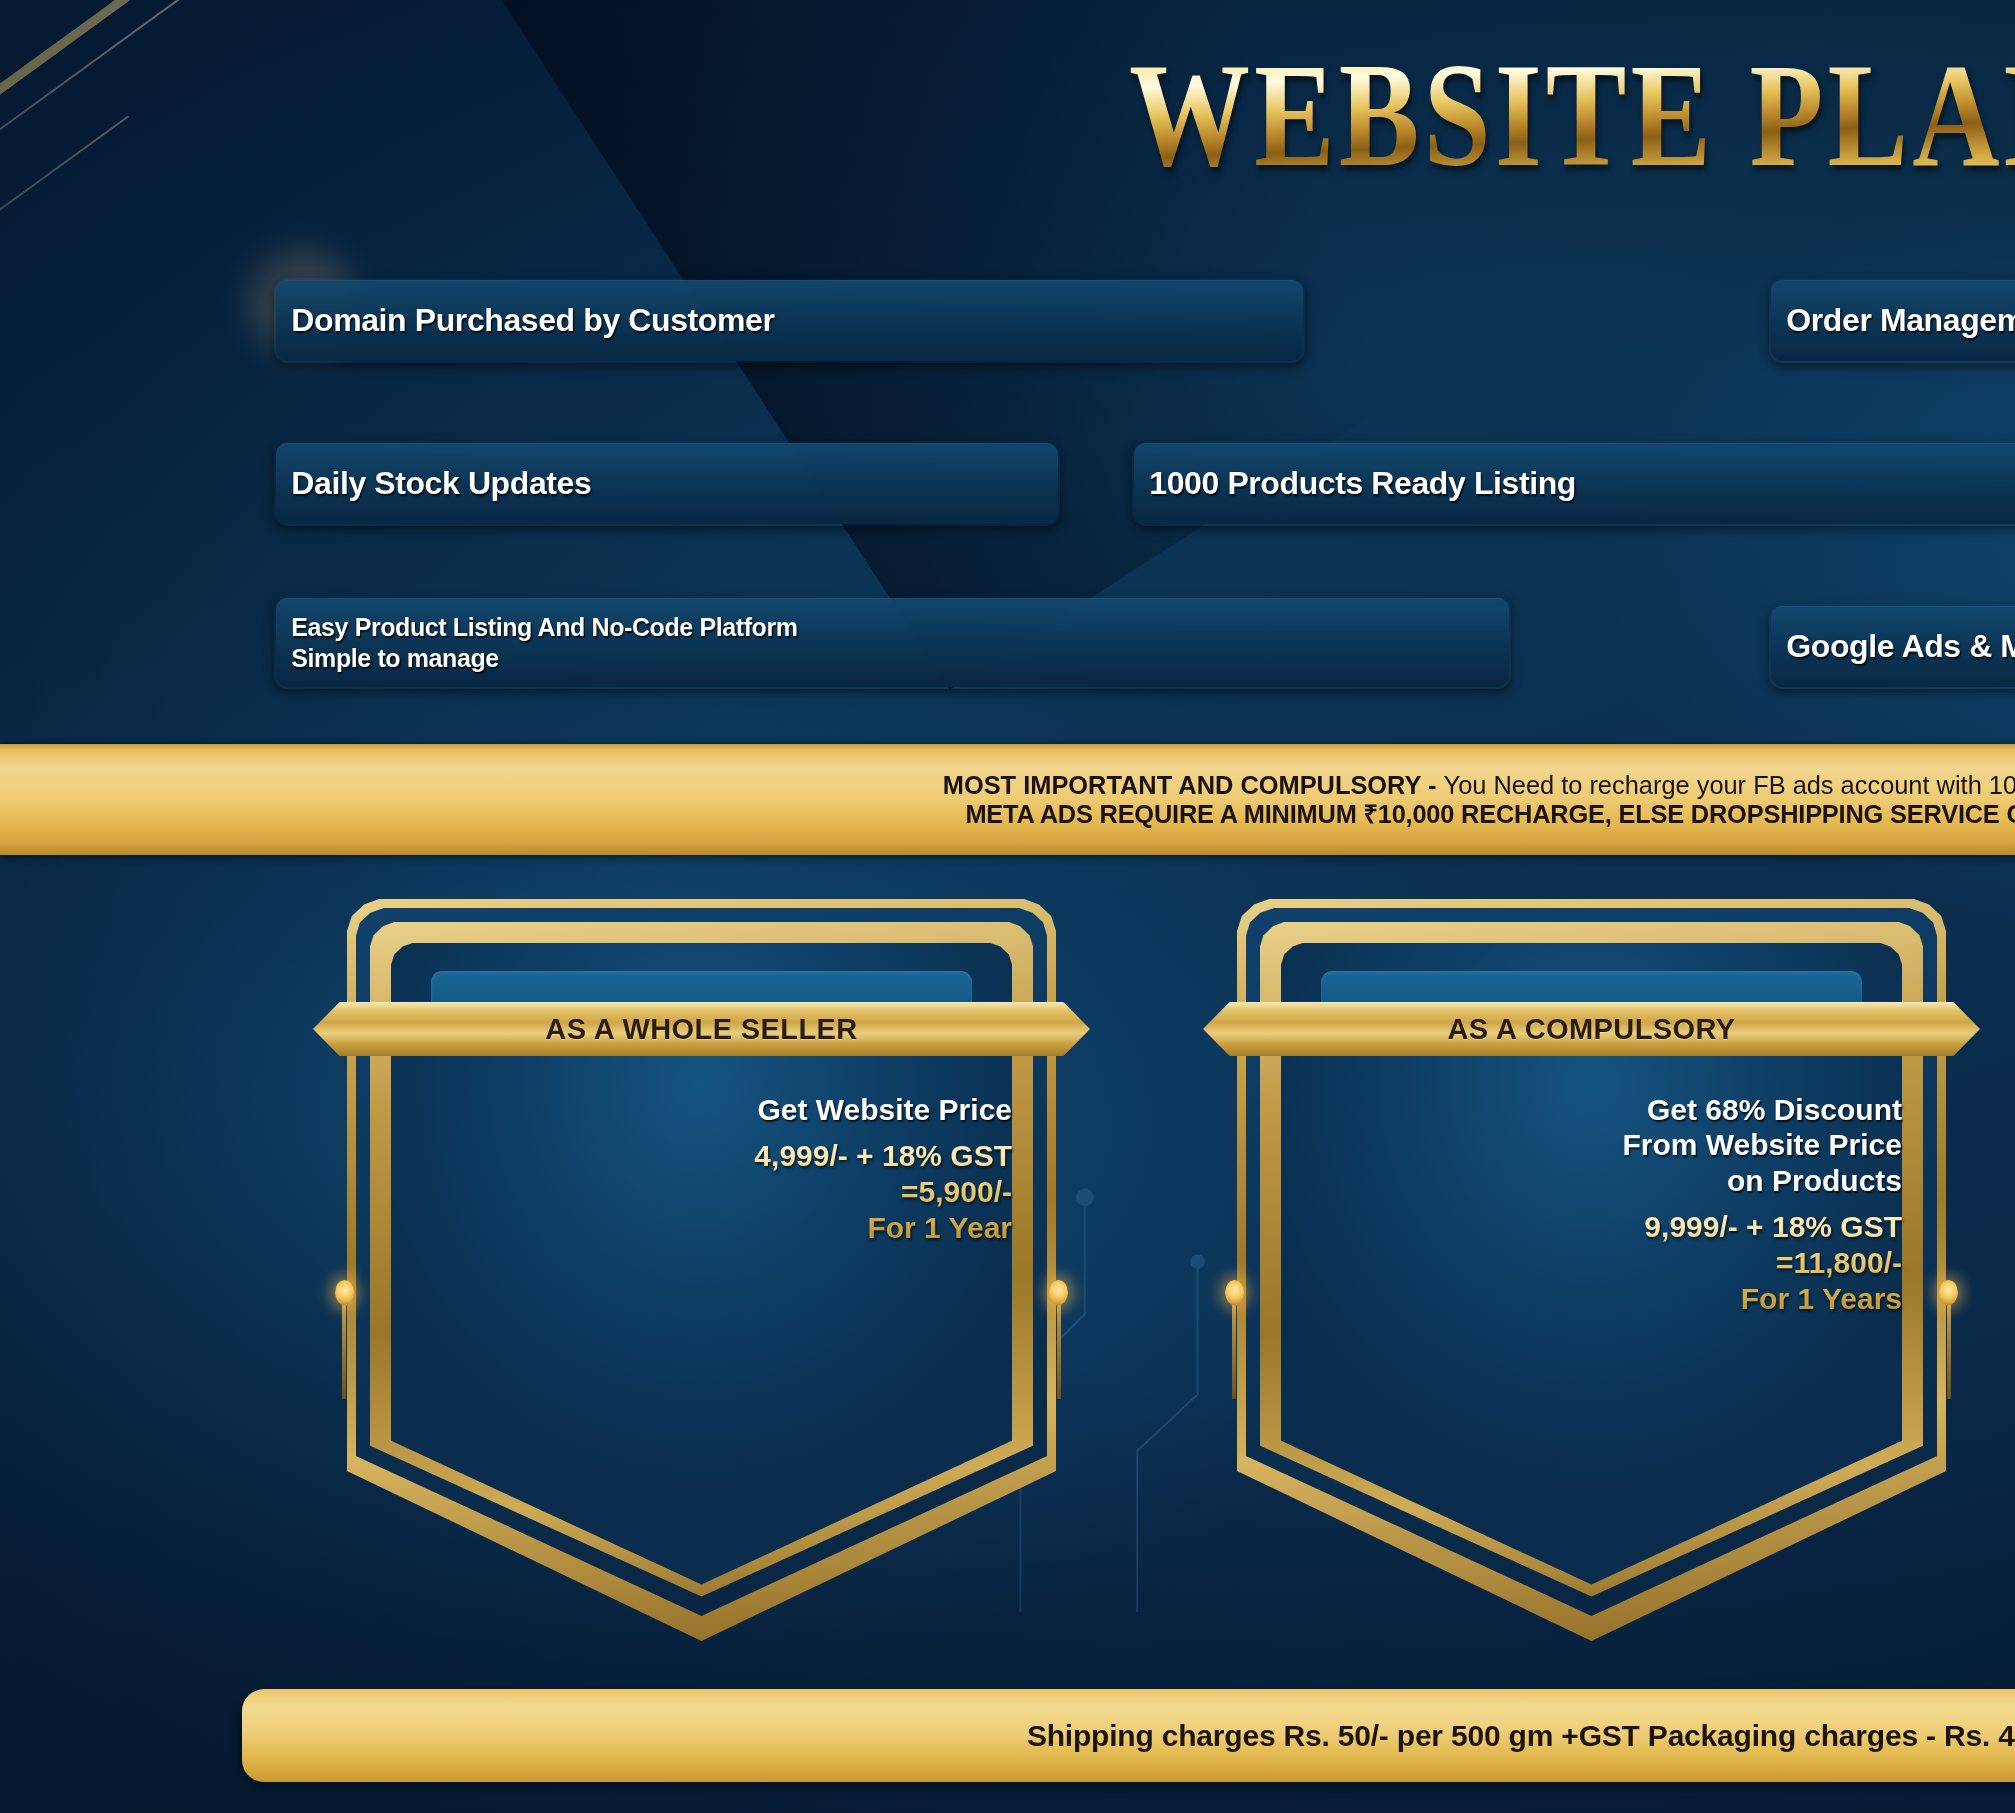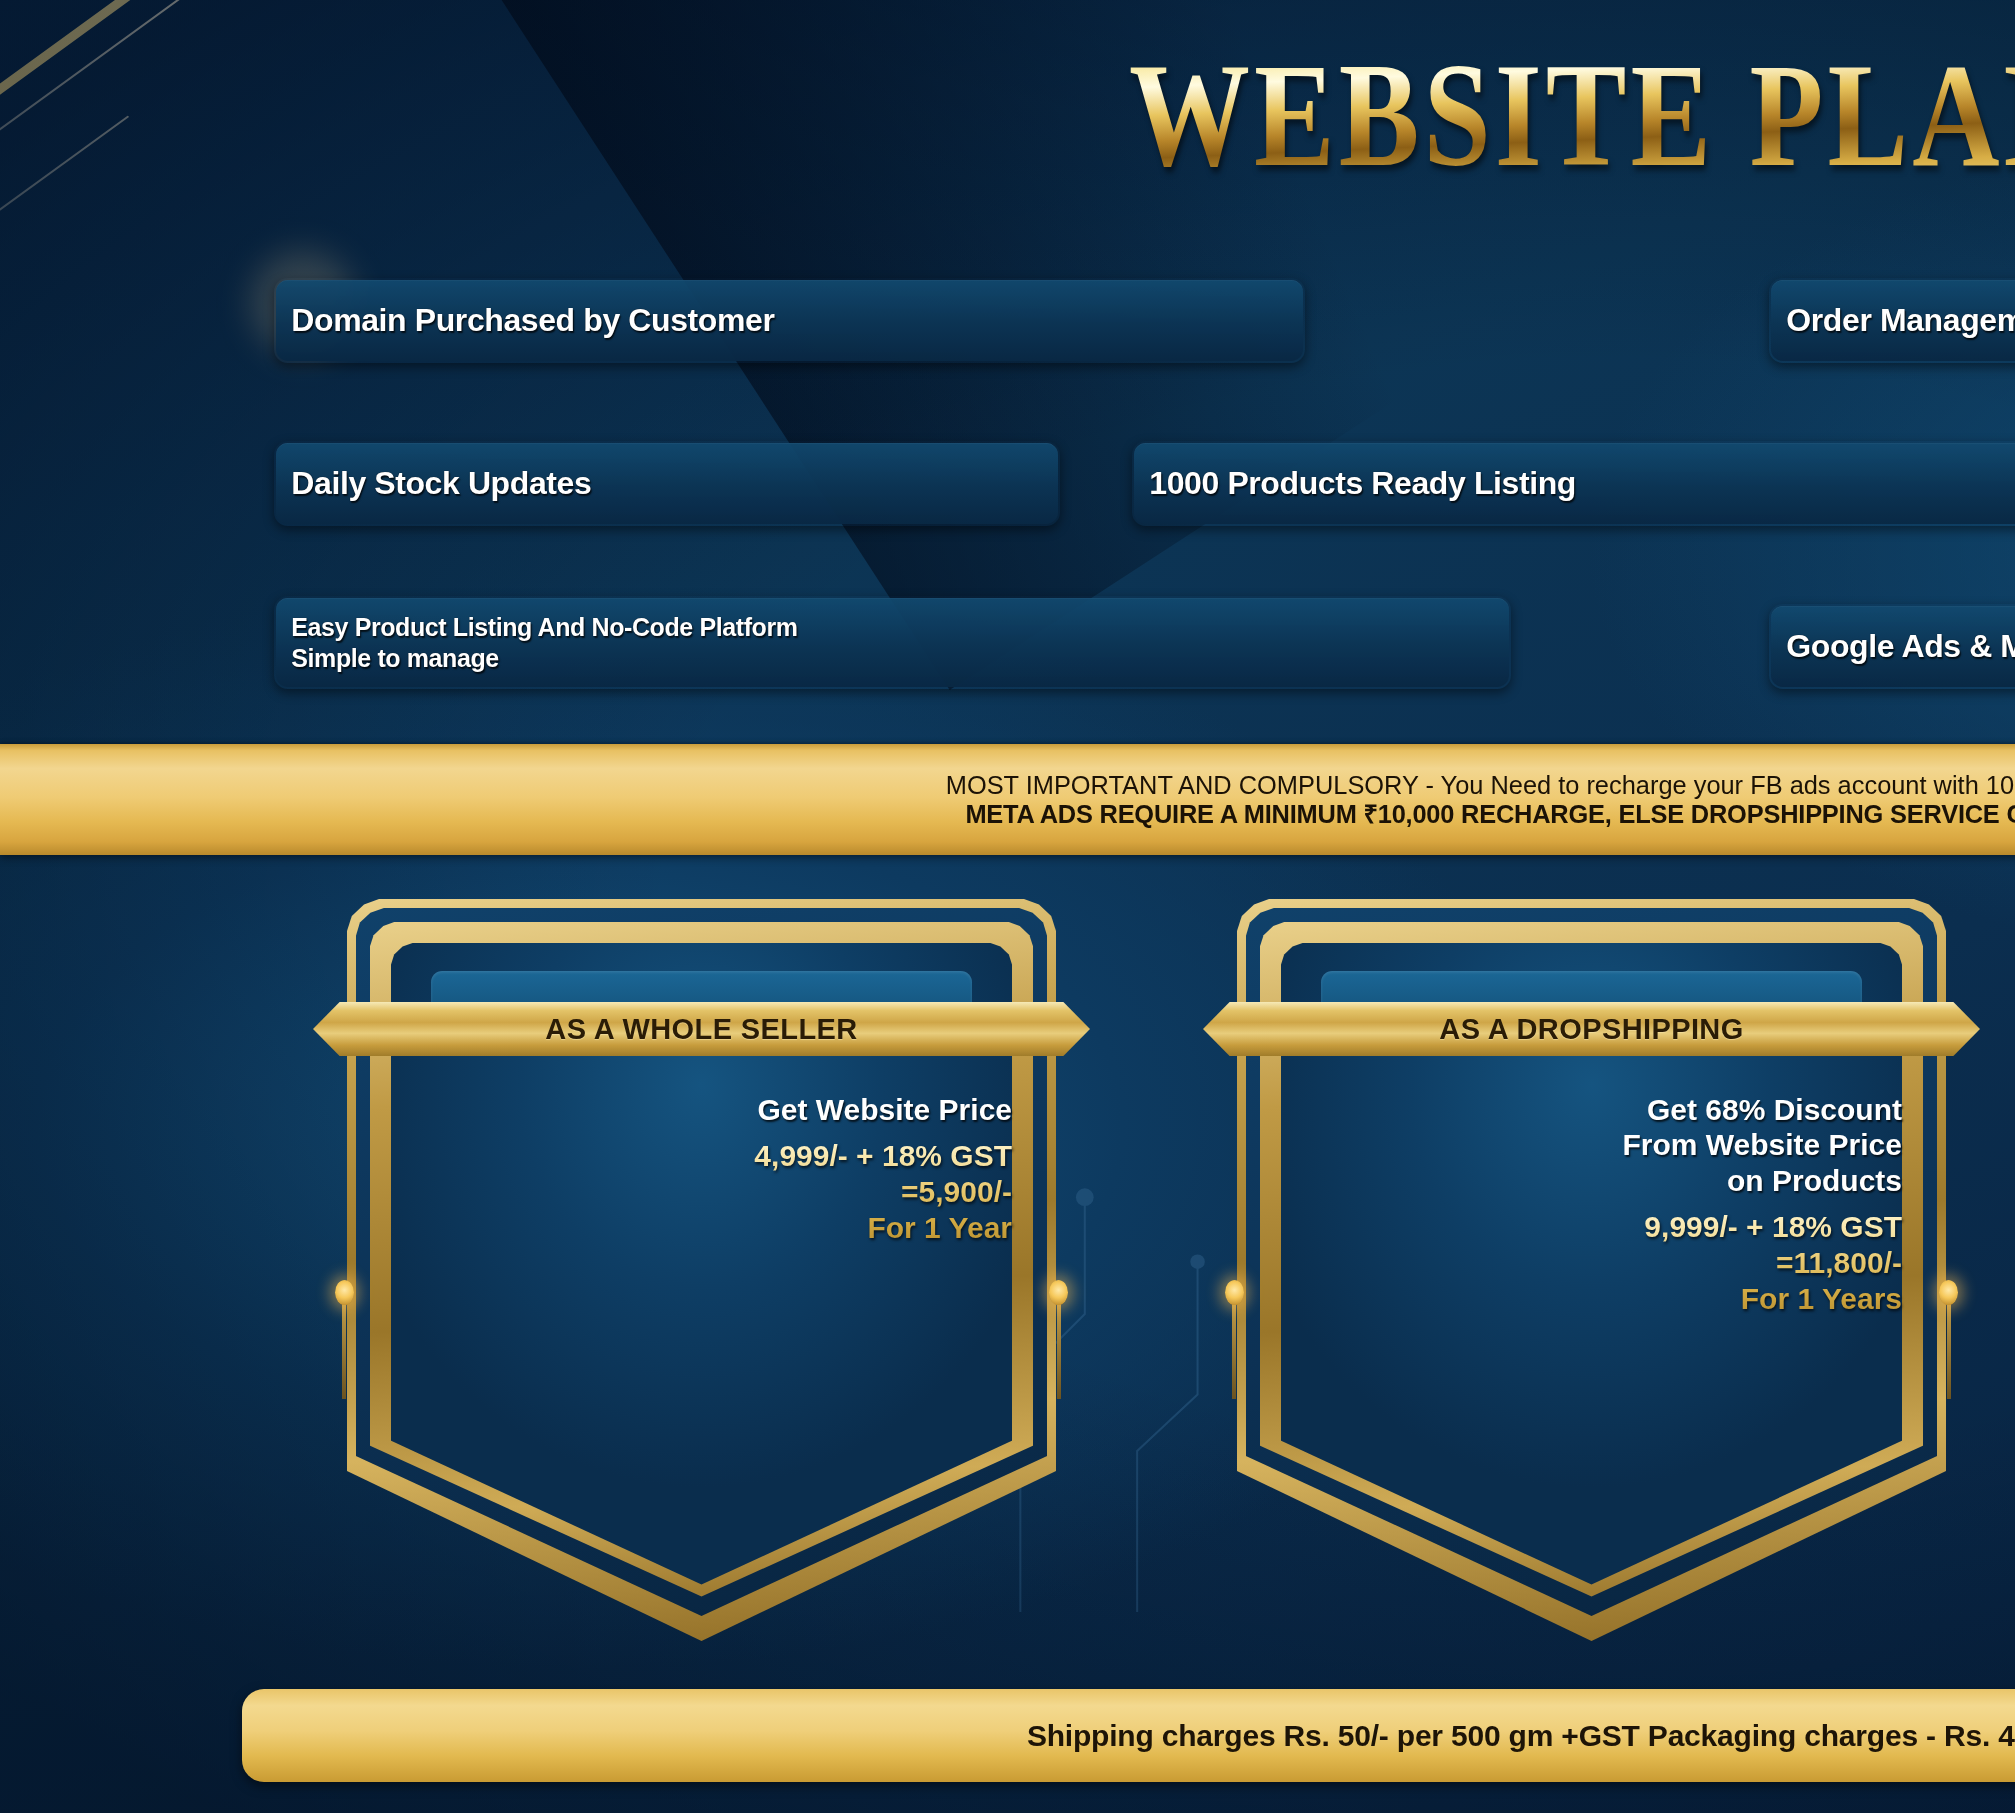--- a/index.html
+++ b/index.html
@@ -81,21 +81,21 @@
     background:linear-gradient(180deg,
       #c99c3a 0%, #e8c163 6%, #f2d68f 22%, #efcb74 48%,
       #e5b952 70%, #d8a53f 88%, #b98a2c 100%);
     box-shadow:0 3.2px 8.9px rgba(0,0,0,.45), 0 -1.2px 4px rgba(0,0,0,.3);
     display:flex; flex-direction:column; align-items:center; justify-content:center;
     padding-top:1.6px;
   }
   #notice .nline { color:#1b1206; white-space:nowrap; line-height:1.14; }
   #notice .nline.l1 { font-size:25.4px; }
   #notice .nline.l2 { font-size:25.4px; font-weight:bold; letter-spacing:-0.2px; }
-  #notice .bold { font-weight:normal; }
+  #notice .bold { font-weight:bold; }
   #notice .reg { font-weight:normal; }
 
   
   .shield { position:absolute; width:709px; }
   .shield-body {
     position:relative; width:100%; height:742px;
     -webkit-clip-path:polygon(0 32px, 4.8px 17px, 17px 5.6px, 32px 0, calc(100% - 32px) 0, calc(100% - 17px) 5.6px, calc(100% - 4.8px) 17px, 100% 32px, 100% 572px, 50% 742px, 0 572px);
     clip-path:polygon(0 32px, 4.8px 17px, 17px 5.6px, 32px 0, calc(100% - 32px) 0, calc(100% - 17px) 5.6px, calc(100% - 4.8px) 17px, 100% 32px, 100% 572px, 50% 742px, 0 572px);
     background:linear-gradient(175deg, #e9d08a 0%, #c6a24d 20%, #9d7a2c 45%, #d6b35e 70%, #8d6a23 100%);
     filter:drop-shadow(0 7.3px 12px rgba(0,0,0,.5));
@@ -270,21 +270,21 @@
       <div class="shield-inner2">
         <div class="shield-face">
           <div class="shield-top-panel"></div>
         </div>
       </div>
     </div>
   </div>
   <div class="pin left"></div>
   <div class="pin right"></div>
   <div class="ribbon">
-    <span class="rtext">AS A DROPSHIPPING</span>
+    <span class="rtext">AS A COMPULSORY</span>
   </div>
   <div class="card-content">
     <div class="card-head">Get 68% Discount
 From Website Price
 on Products</div>
     <div class="card-price">9,999/- + 18% GST
 =11,800/-
 For 1 Years</div>
   </div>
 </div>

